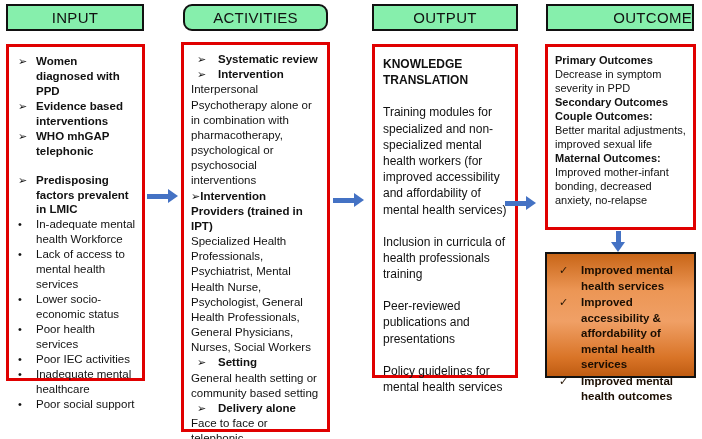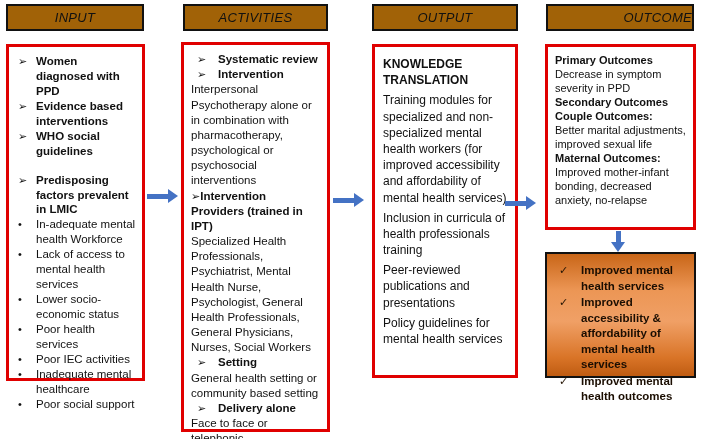--- a/index.html
+++ b/index.html
@@ -4,26 +4,26 @@
 <style>
   * { margin:0; padding:0; box-sizing:border-box; }
   html,body { background:#ffffff; }
   body { font-family:"Liberation Sans","DejaVu Sans",sans-serif; color:#111; }
   .canvas {
     position:relative; width:702px; height:439px; background:#ffffff; overflow:hidden;
   }
   
   .hdr {
     position:absolute; top:4px; height:27px;
-    border:2.5px solid #111; background:#a16207;
+    border:2.5px solid #111; background:#86efac;
     display:flex; align-items:center; justify-content:center;
-    font-size:13px; letter-spacing:.3px;font-style:italic;
+    font-size:15px; letter-spacing:.3px;
   }
   .hdr-input     { left:6px;   width:138px; }
-  .hdr-activities{ left:183px; width:145px; }
+  .hdr-activities{ left:183px; width:145px;border-radius:9px; }
   .hdr-output    { left:372px; width:146px;align-items:center; }
   .hdr-outcome   { left:546px; width:148px;justify-content:flex-end; }
 
   
   .redbox {
     position:absolute; border:3px solid #e00000; background:#fff;
   }
   .box-input     { left:6px;   top:44px;  width:139px; height:337px; padding:7px 4px 4px 4px; }
   .box-activities{ left:181px; top:42px;  width:149px; height:390px; padding:7px 5px 4px 7px; }
   .box-output    { left:372px; top:44px;  width:146px; height:334px; padding:9px 6px 4px 8px; }
@@ -53,21 +53,21 @@
   .box-activities { font-size:11.5px; line-height:1.32; }
   .sec-head { display:flex; font-weight:bold; }
   .sec-head .arrow-marker { width:13px; margin:0 8px 0 6px; }
   .sec-head.flush { display:block; }
   .sec-head.flush .arrow-marker { display:inline; width:auto; margin:0; }
   .sec-body { white-space:pre-line; }
 
   
   .box-output { font-size:12px; line-height:1.35; }
   .out-title { font-weight:bold; }
-  .out-para { margin-top:4px; }
+  .out-para { margin-top:16px; }
 
   
   .box-outcome { font-size:11px; line-height:1.27; }
   .seg-label { font-weight:bold; }
 
   
   .orangebox { font-size:11.5px; line-height:1.35; }
   .impact-row { margin-bottom:1px; }
   .impact-row .txt { font-weight:bold; color:#1b0e02; }
 
@@ -105,21 +105,21 @@
     <div class="row input-bold">
       <span class="marker arrow-marker">➢</span>
       <span class="txt">Women diagnosed with PPD</span>
     </div>
     <div class="row input-bold">
       <span class="marker arrow-marker">➢</span>
       <span class="txt">Evidence based interventions</span>
     </div>
     <div class="row input-bold">
       <span class="marker arrow-marker">➢</span>
-      <span class="txt">WHO social guidelines</span>
+      <span class="txt">WHO mhGAP telephonic</span>
     </div>
     <div class="row input-bold gap-above">
       <span class="marker arrow-marker">➢</span>
       <span class="txt">Predisposing factors prevalent in LMIC</span>
     </div>
     <div class="row">
       <span class="marker dot-marker">•</span>
       <span class="txt">In-adequate mental health Workforce</span>
     </div>
     <div class="row">

